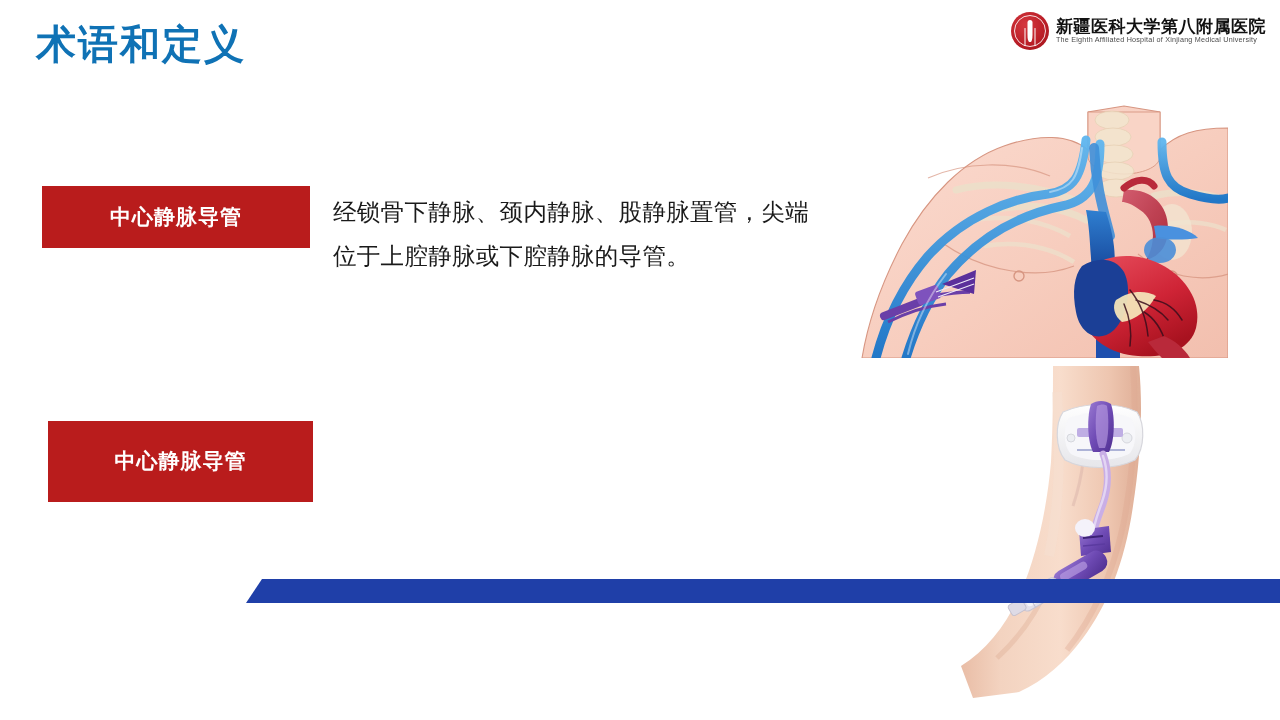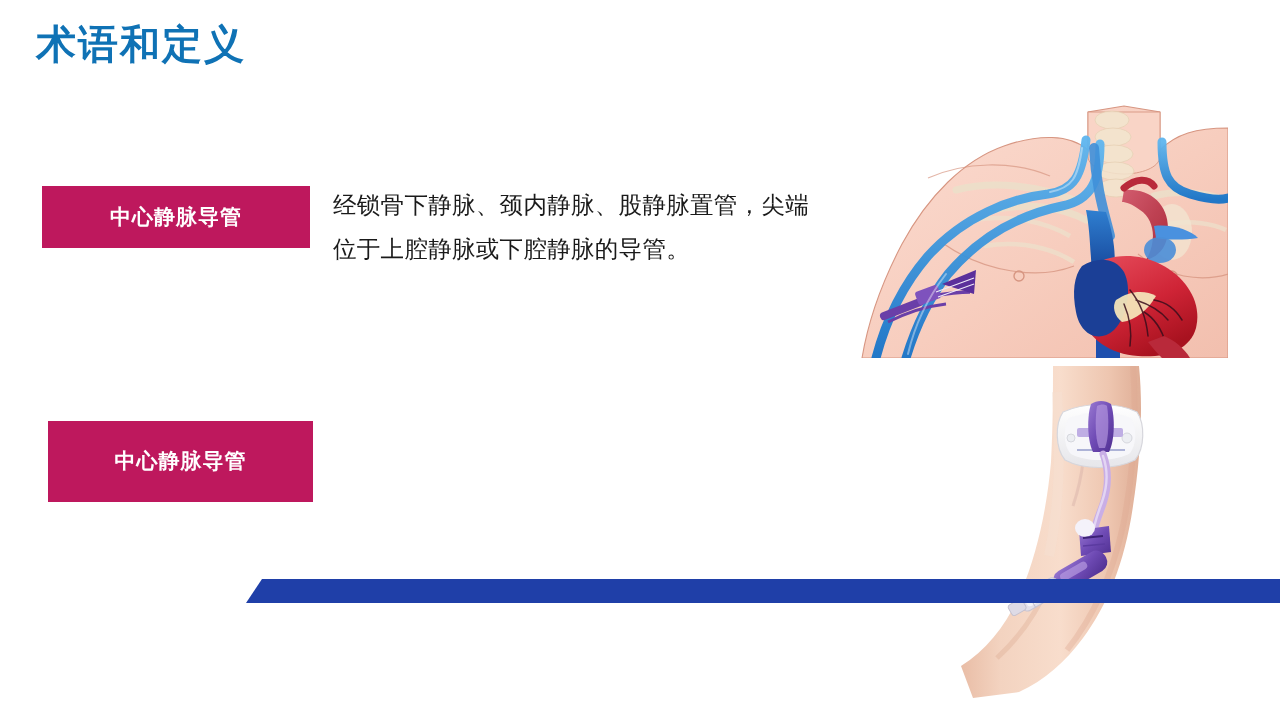--- a/index.html
+++ b/index.html
@@ -71,21 +71,21 @@
     font-size: 7.2px;
     color: #4b4b4b;
     letter-spacing: 0.22px;
     white-space: nowrap;
     line-height: 1.1;
   }
 
   
   .term-box {
     position: absolute;
-    background: #be185d;
+    background: #b91c1c;
     color: #ffffff;
     font-weight: bold;
     display: flex;
     align-items: center;
     justify-content: center;
     text-align: center;
     letter-spacing: 1px;
     line-height: 1.28;
   }
   .term-box-1 {
@@ -103,21 +103,21 @@
 
   
   .def-text {
     position: absolute;
     color: #1a1a1a;
     font-size: 23.5px;
     line-height: 1.88;
     letter-spacing: 0.3px;
   }
   .def-1 {
-    left: 333px; top: 183px;
+    left: 333px; top: 190px;
     width: 490px;
   }
   .def-2 {
     left: 333px; top: 366px;
     width: 468px;
     text-align: center;
   }
 
   
   .figure-anatomy {
@@ -147,20 +147,27 @@
     clip-path: polygon(262px 0, 1280px 0, 1280px 24px, 246px 24px);
   }
 </style>
 </head>
 <body>
 
 <div class="slide">
 
   <div class="slide-title">术语和定义</div>
 
+  <div class="logo-block">
+    <div class="logo-emblem"></div>
+    <div class="logo-text">
+      <div class="logo-cn">新疆医科大学第八附属医院</div>
+      <div class="logo-en">The Eighth Affiliated Hospital of Xinjiang Medical University</div>
+    </div>
+  </div>
 
   <div class="term-box term-box-1">
     <span>中心静脉导管</span>
   </div>
 
   <div class="def-text def-1">经锁骨下静脉、颈内静脉、股静脉置管，尖端位于上腔静脉或下腔静脉的导管。</div>
 
   <div class="term-box term-box-2">
     <span>
       <span class="line">中心静脉导管</span>

